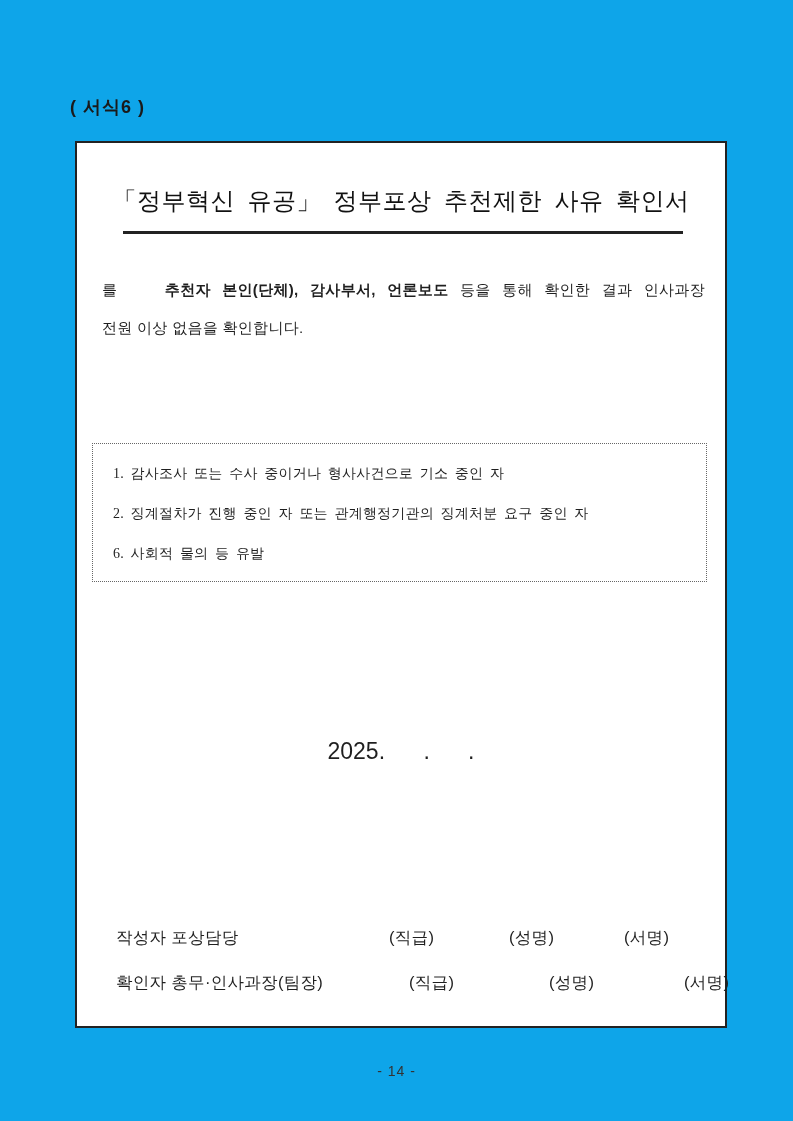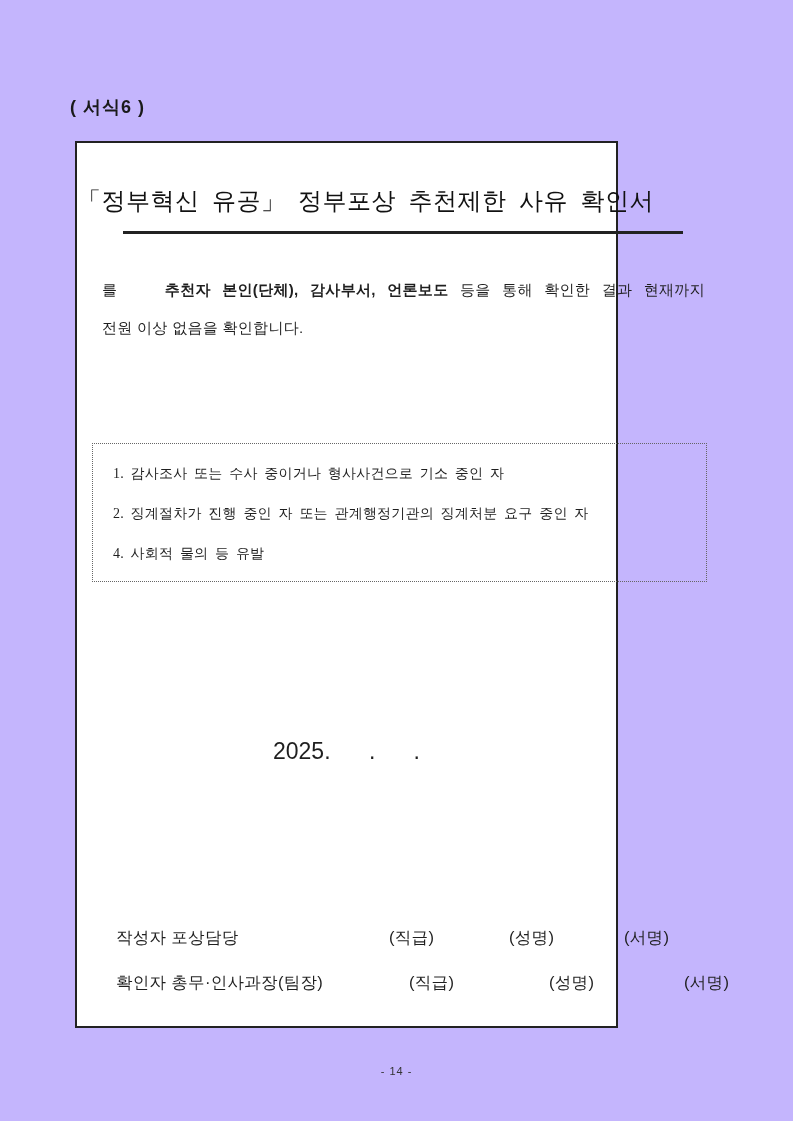--- a/index.html
+++ b/index.html
@@ -1,39 +1,39 @@
 <!DOCTYPE html>
 <html><head>
 <meta charset="utf-8">
 <style>
   * { margin: 0; padding: 0; box-sizing: border-box; }
   html, body { background: #ffffff; }
   .page {
     position: relative;
     width: 793px;
     height: 1121px;
-    background: #c4b5fd;
+    background: #0ea5e9;
     font-family: "Liberation Sans", sans-serif;
     color: #222222;
     overflow: hidden;
   }
   .form-label {
     position: absolute;
     left: 70px;
     top: 95px;
     font-size: 18px;
     font-weight: 700;
     letter-spacing: 1px;
     color: #1a1a1a;
   }
   .outer-box {
     position: absolute;
     left: 75px;
     top: 141px;
-    width: 543px;
+    width: 652px;
     height: 887px;
     border: 2px solid #222222;
     background: #ffffff;
   }
   .form-title {
     position: absolute;
     top: 38px;
     left: 0;
     width: 100%;
     text-align: center;
@@ -115,48 +115,48 @@
   }
   .sig-row.row-1 { top: 780px; }
   .sig-row.row-2 { top: 825px; gap: 20px; }
   .sig-cell { white-space: nowrap; }
   .page-number {
     position: absolute;
     top: 1060px;
     left: 0;
     width: 100%;
     text-align: center;
-    font-size: 11px;
+    font-size: 14px;
     line-height: 22px;
     letter-spacing: 1px;
     color: #333333;
   }
 </style>
 </head>
 <body>
 
 <div class="page">
 
   <div class="form-label">( 서식6 )</div>
 
   <div class="outer-box">
 
     <div class="form-title">「정부혁신 유공」 정부포상 추천제한 사유 확인서</div>
 
     <div class="title-underline"></div>
 
     <div class="body-paragraph">
-      <div class="par-line justified"><span>를 </span><b>추천자 본인(단체), 감사부서, 언론보도</b><span> 등을 통해 확인한 결과 현재까지</span></div>
+      <div class="par-line justified"><span>를 </span><b>추천자 본인(단체), 감사부서, 언론보도</b><span> 등을 통해 확인한 결과 인사과장</span></div>
       <div class="par-line">전원 이상 없음을 확인합니다.</div>
     </div>
 
     <div class="dotted-box">
       <div class="dotted-item">1. 감사조사 또는 수사 중이거나 형사사건으로 기소 중인 자</div>
       <div class="dotted-item">2. 징계절차가 진행 중인 자 또는 관계행정기관의 징계처분 요구 중인 자</div>
-      <div class="dotted-item">4. 사회적 물의 등 유발</div>
+      <div class="dotted-item">6. 사회적 물의 등 유발</div>
     </div>
 
     <div class="date-line">2025.      .      .</div>
 
     <div class="sig-row row-1">
       <div class="sig-cell">작성자 포상담당</div>
       <div class="sig-cell">(직급)</div>
       <div class="sig-cell">(성명)</div>
       <div class="sig-cell">(서명)</div>
     </div>

